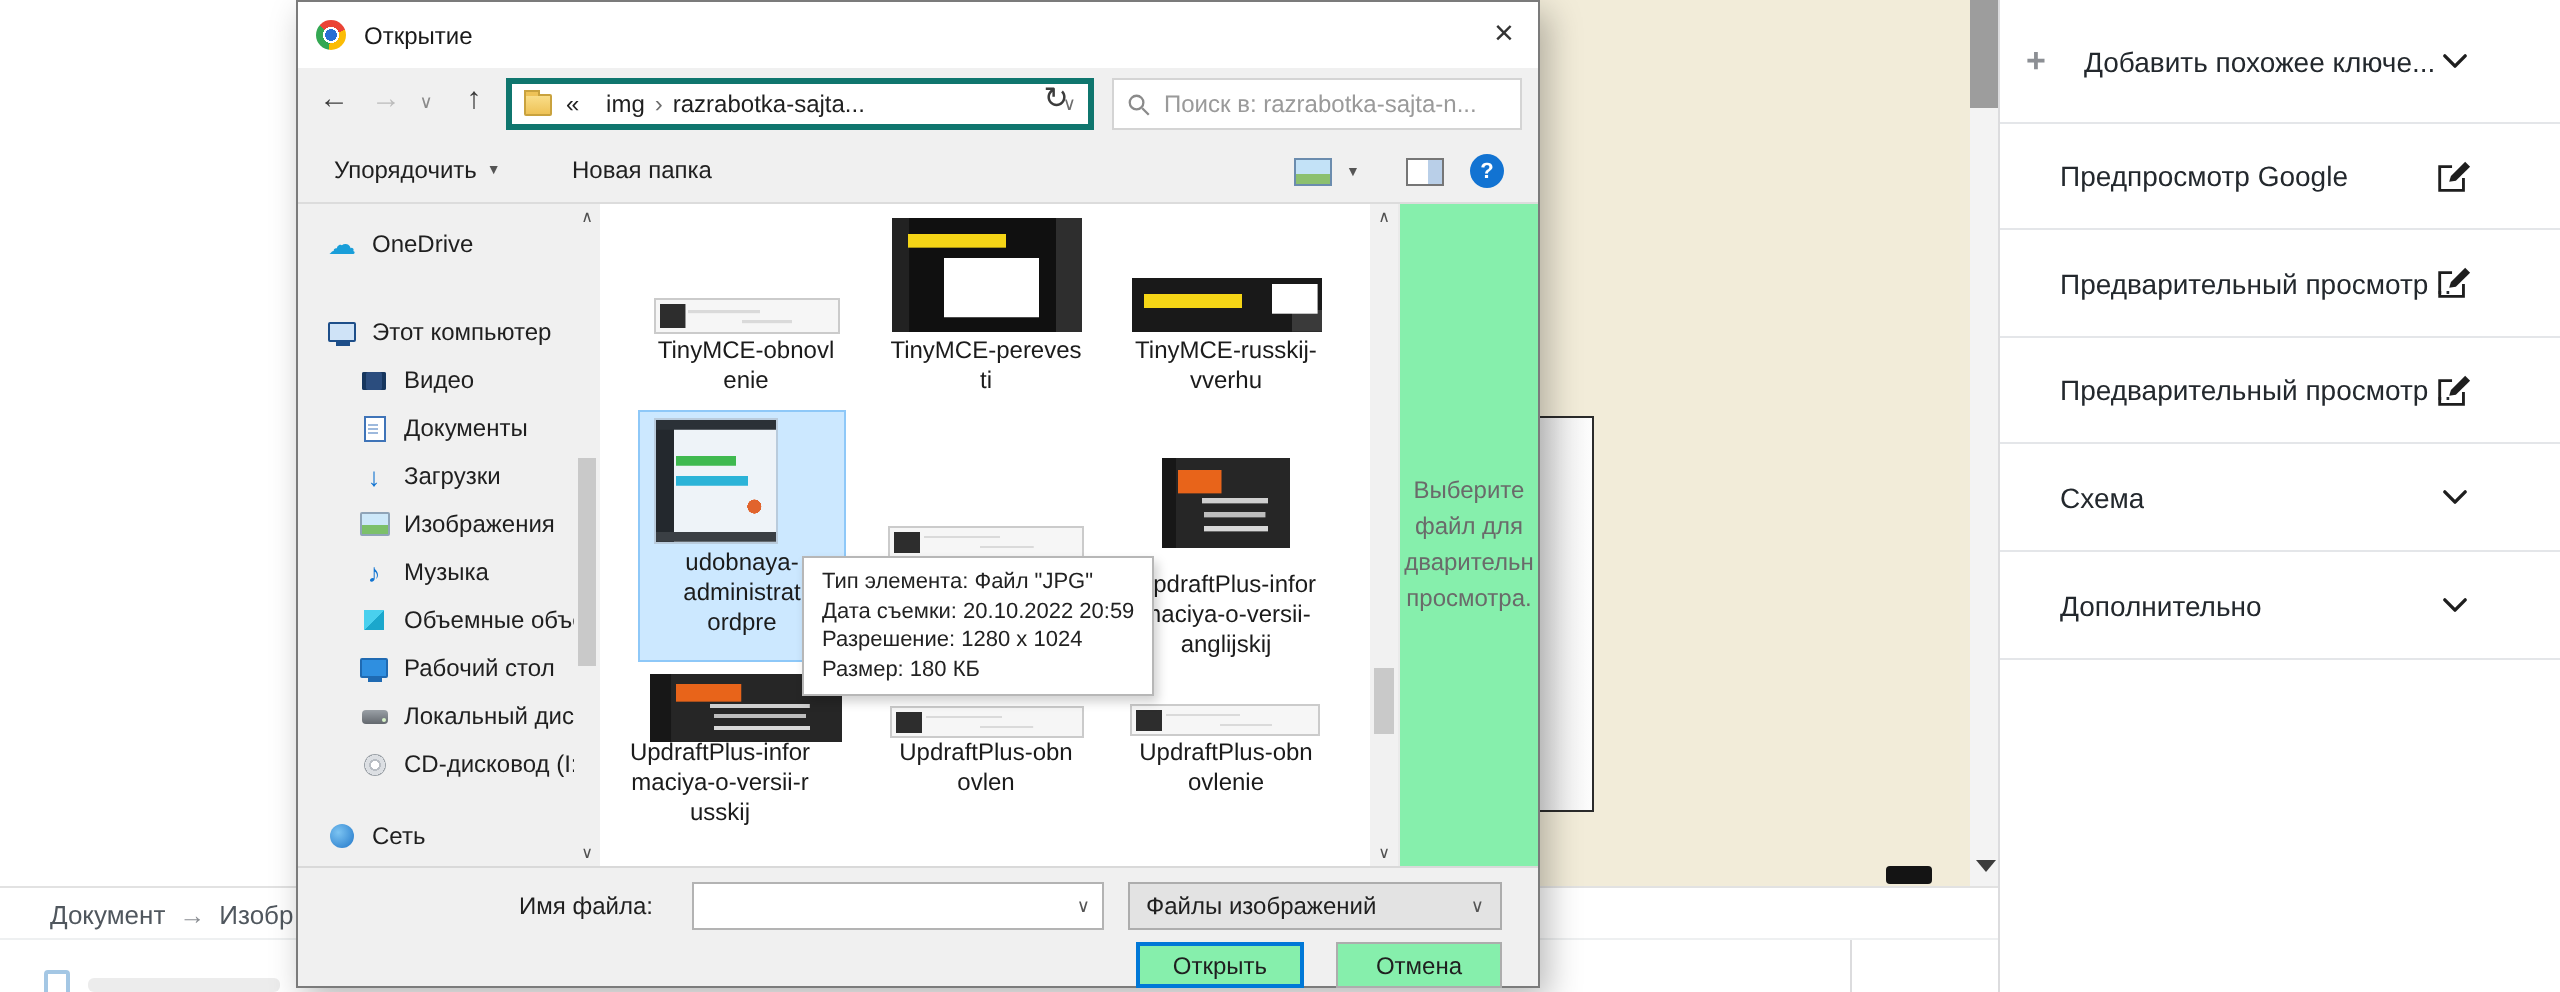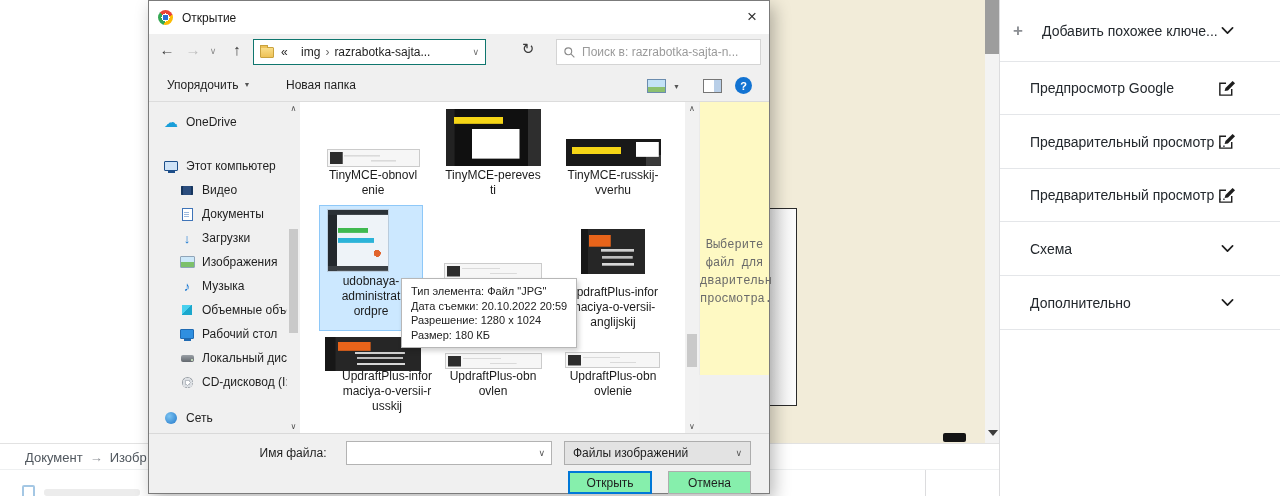--- a/index.html
+++ b/index.html
@@ -57,22 +57,22 @@
   .win-title { font-size:12px; color:#1a1a1a; margin-left:9px; }
   .close-btn { position:absolute; right:5px; top:4px; width:24px; height:24px; display:flex;
     align-items:center; justify-content:center; font-size:17px; color:#333; cursor:pointer; }
 
   .addr-row { left:0; top:33px; width:620px; height:36px; }
   .nav-glyph { position:absolute; top:7px; font-size:15px; text-align:center; width:20px; cursor:pointer; }
   .g-back { left:8px;  color:#3b3b3b; }
   .g-fwd  { left:34px; color:#bcbcbc; }
   .g-hist { left:57px; width:14px; font-size:9px; color:#8a8a8a; top:12px; }
   .g-up   { left:78px; color:#3b3b3b; }
-  .addr-box { position:absolute; left:104px; top:5px; width:233px; height:26px; background:#fff;
-    border:1px solid #0f766e; display:flex; align-items:center; padding:0 6px; }
+  .addr-box { position:absolute; left:104px; top:5px; width:294px; height:26px; background:#fff;
+    border:3px solid #0f766e; display:flex; align-items:center; padding:0 6px; }
   .folder-ico { width:14px; height:11px; background:linear-gradient(#f9dd88,#eec257); border:1px solid #c9a23e;
     border-radius:1px; position:relative; flex:none; margin-right:7px; }
   .folder-ico::before { content:""; position:absolute; left:-1px; top:-3px; width:6px; height:2px;
     background:#eec257; border:1px solid #c9a23e; border-bottom:none; }
   .addr-text { font-size:12px; color:#1f1f1f; white-space:nowrap; overflow:hidden; flex:1; }
   .addr-text .c-sep { color:#6d6d6d; padding:0 5px; }
   .addr-chev { font-size:9px; color:#6d6d6d; flex:none; padding-left:4px; }
   .refresh-btn { position:absolute; left:366px; top:6px; width:26px; height:24px; text-align:center;
     font-size:15px; color:#3b3b3b; cursor:pointer; }
   .search-box { position:absolute; left:407px; top:5px; width:205px; height:26px; background:#fff;
@@ -164,22 +164,22 @@
     background-size:34% 26%,52% 6%,48% 6%,50% 6%,11% 100%; }
   .sel-item { position:absolute; left:19px; top:103px; width:104px; height:126px;
     background:#cce8ff; border:1px solid #8ec8f8; cursor:pointer; }
   .sel-item .thumb { left:7px; top:3px; width:62px; height:63px; }
   .sel-item .file-label { left:-8px; top:68px; }
 
   .tooltip { position:absolute; left:101px; top:176px; background:#fff; border:1px solid #b7b7b7;
     box-shadow:2px 3px 5px rgba(0,0,0,.18); padding:5px 9px; font-size:11px; line-height:14.5px;
     color:#222; white-space:pre; z-index:30; }
 
-  .preview-pane { position:absolute; left:550px; top:0; width:70px; height:273px; background:#fef9c3;
-    border-left:1px solid #eaeaea;font-family:Liberation Mono, monospace; }
+  .preview-pane { position:absolute; left:550px; top:0; width:70px; height:331px; background:#86efac;
+    border-left:1px solid #eaeaea; }
   .preview-text { margin-top:134px; text-align:center; font-size:12px; line-height:18px; color:#6a6a6a; white-space:pre-line; }
 
   
   .dlg-footer { left:0; top:432px; width:620px; height:60px; border-top:1px solid #d9d9d9; background:#f0f0f0; }
   .fn-label { position:absolute; left:96px; top:12px; width:96px; text-align:center; font-size:12px; color:#1f1f1f; }
   .fn-combo { position:absolute; left:197px; top:7px; width:206px; height:24px; background:#fff; border:1px solid #b3b3b3; }
   .fn-combo input { border:none; outline:none; width:182px; height:100%; padding:0 6px; font-size:12px;
     font-family:"Liberation Sans","DejaVu Sans",sans-serif; background:transparent; }
   .combo-chev { position:absolute; right:6px; top:6px; font-size:9px; color:#555; cursor:pointer; }
   .ft-select { position:absolute; left:415px; top:7px; width:187px; height:24px; background:#e3e3e3;
@@ -398,21 +398,21 @@
         </div>
         <div>
           <div class="thumb th-updraft" style="left:281px;top:127px;width:64px;height:45px"></div>
           <div class="file-label" style="left:254px;top:183px">UpdraftPlus-infor
 maciya-o-versii-
 anglijskij</div>
         </div>
 
         <div>
           <div class="thumb th-updraft" style="left:25px;top:235px;width:96px;height:34px"></div>
-          <div class="file-label" style="left:28px;top:267px">UpdraftPlus-infor
+          <div class="file-label" style="left:1px;top:267px">UpdraftPlus-infor
 maciya-o-versii-r
 usskij</div>
         </div>
         <div>
           <div class="thumb th-wide-light" style="left:145px;top:251px;width:97px;height:16px"></div>
           <div class="file-label" style="left:134px;top:267px">UpdraftPlus-obn
 ovlen</div>
         </div>
         <div>
           <div class="thumb th-wide-light" style="left:265px;top:250px;width:95px;height:16px"></div>

